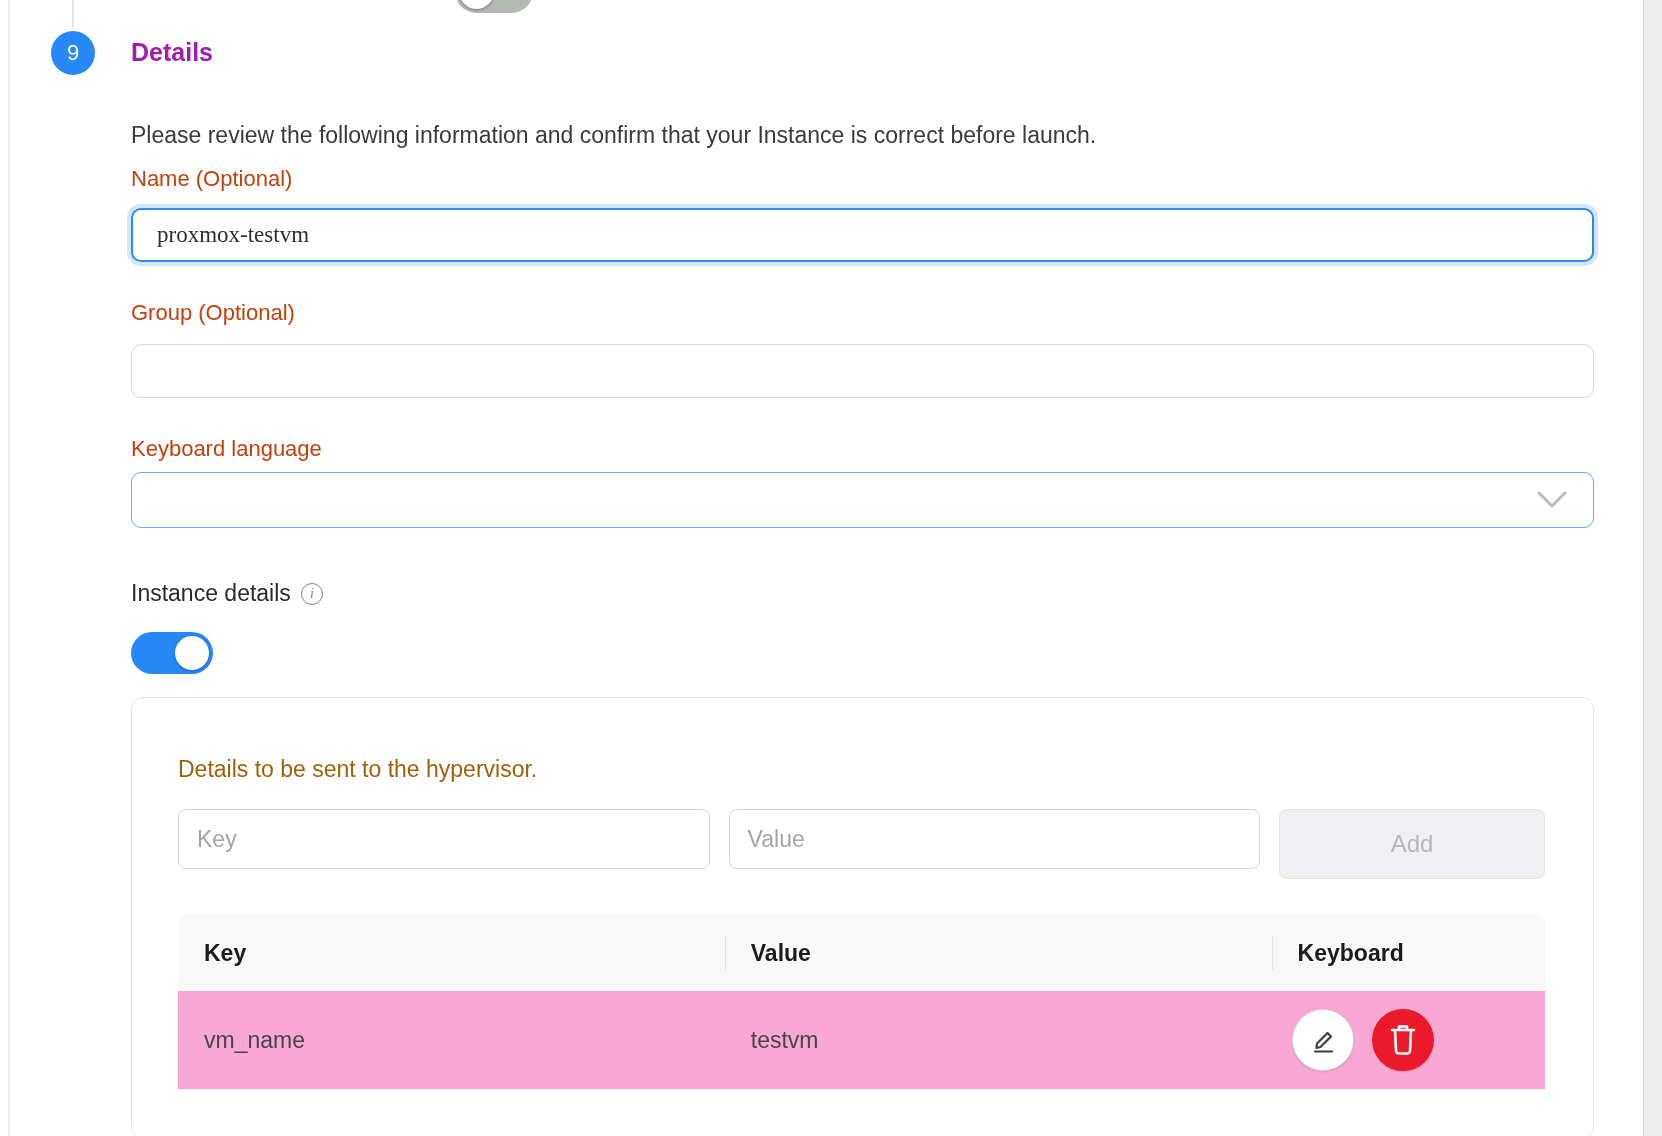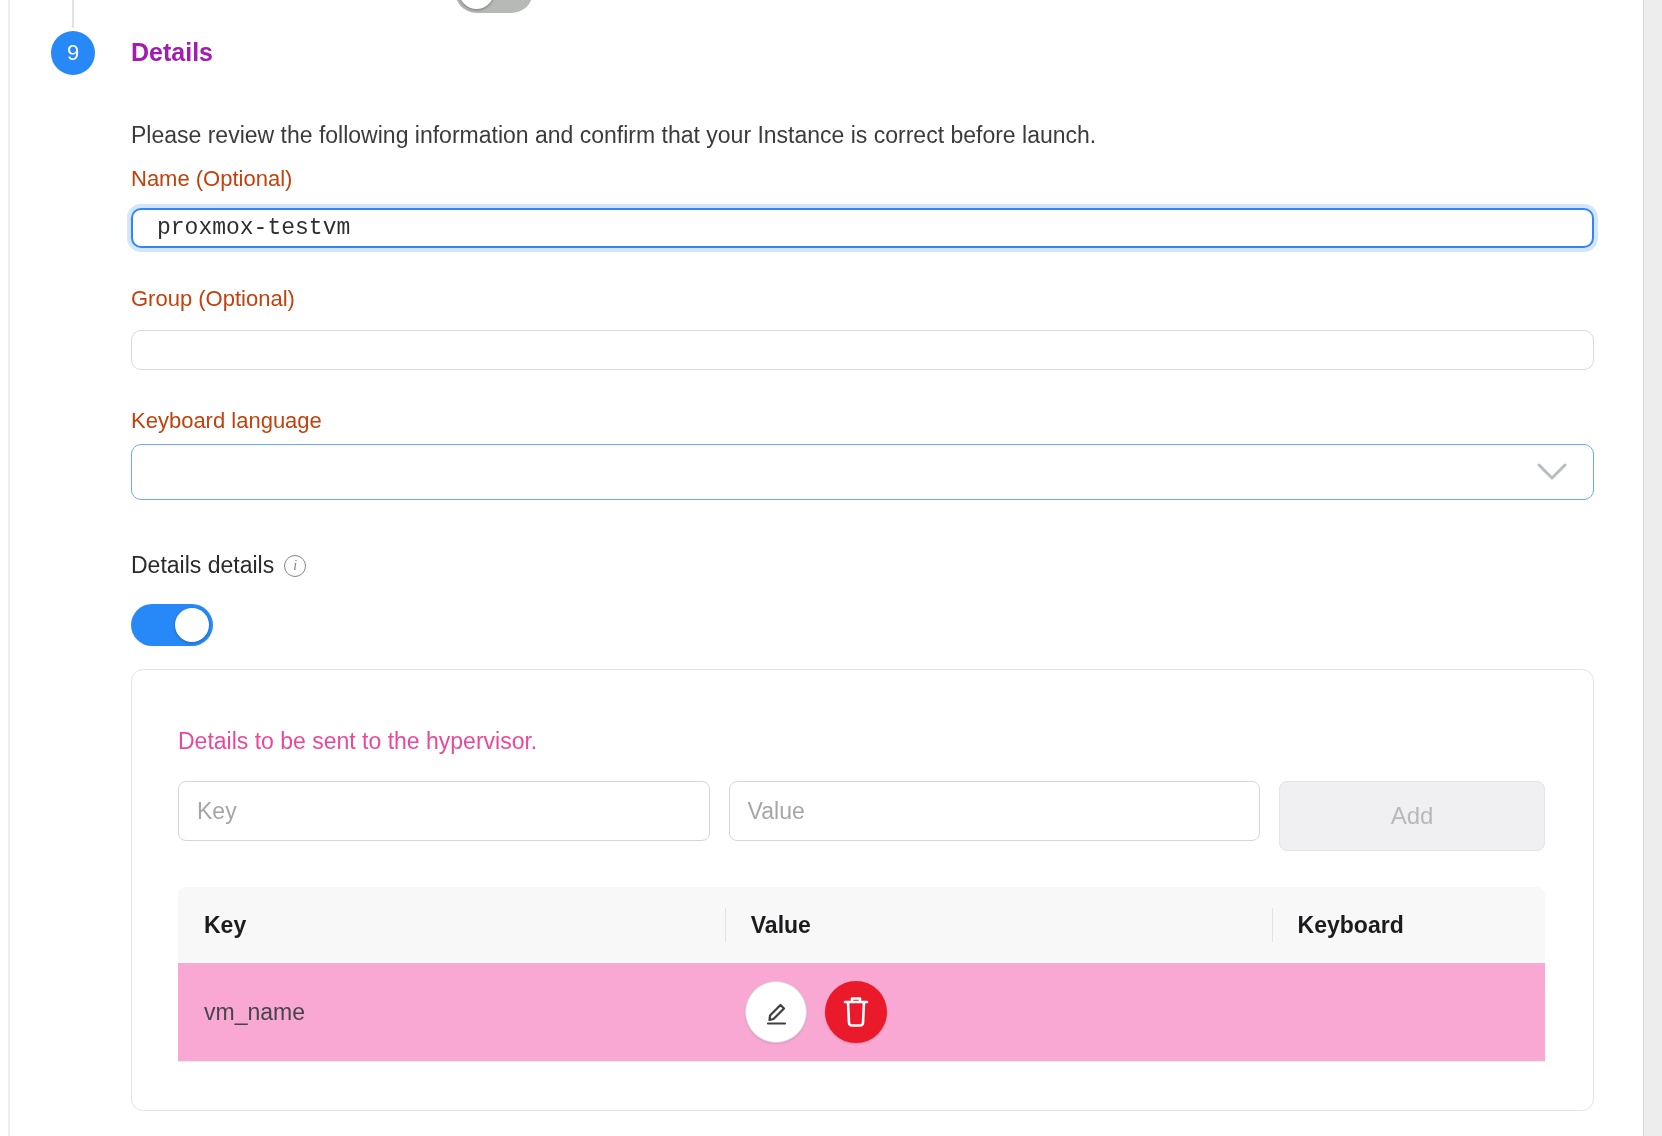--- a/index.html
+++ b/index.html
@@ -19,38 +19,38 @@
   
   .step-connector { position: absolute; left: 72px; top: 0; width: 2px; height: 28px; background: #e3e3e6; }
   .step-badge { position: absolute; left: 51px; top: 31px; width: 44px; height: 44px; border-radius: 50%; background: #2788f7; color: #fff; font-size: 22px; display: flex; align-items: center; justify-content: center; }
   .page-title { position: absolute; left: 131px; top: 38px; font-size: 25px; font-weight: bold; color: #a21caf; }
 
   
   .content { position: absolute; left: 131px; top: 120px; width: 1463px; }
   .intro { font-size: 23px; line-height: 30px; color: #3b3b3d; margin-bottom: 12px; }
   .field-label { display: block; font-size: 22px; line-height: 30px; color: #c2410c; margin-top: 14px; }
   .field-label.gap-lg { margin-top: 36px; }
-  .text-input { display: block; width: 100%; height: 40px; margin-top: 14px; border: 1.5px solid #d9d9dc; border-radius: 10px; font-size: 23px; color: #2f2f31; padding: 0 24px; background: #fff; outline: none; font-family: Liberation Mono, monospace; }
+  .text-input { display: block; width: 100%; height: 54px; margin-top: 14px; border: 1.5px solid #d9d9dc; border-radius: 10px; font-size: 23px; color: #2f2f31; padding: 0 24px; background: #fff; outline: none; font-family: Liberation Serif, serif; }
   .text-input.focused { border: 2px solid #2f86f6; box-shadow: 0 0 0 4px rgba(59,140,247,.22); }
   .text-input.group-input { margin-top: 16px; }
 
   .select-box { position: relative; width: 100%; height: 56px; margin-top: 8px; border: 1.5px solid #6aa9f8; border-radius: 10px; background: #fff; cursor: pointer; }
   .select-box .chevron { position: absolute; right: 26px; top: 50%; transform: translateY(-50%); width: 30px; height: 18px; }
 
   .external-row { display: flex; align-items: center; gap: 10px; margin-top: 52px; }
   .external-label { font-size: 23px; color: #2a2a2c; }
   .info-icon { width: 22px; height: 22px; border: 1.5px solid #86868a; border-radius: 50%; color: #86868a; font-size: 14px; display: flex; align-items: center; justify-content: center; font-family: "Liberation Serif", serif; font-style: italic; }
 
   .toggle { position: relative; width: 82px; height: 42px; border-radius: 21px; margin-top: 25px; background: #2788f7; cursor: pointer; }
   .toggle .knob { position: absolute; top: 4px; width: 34px; height: 34px; border-radius: 50%; background: #fff; box-shadow: 0 1px 3px rgba(0,0,0,.25); }
   .toggle.on .knob { right: 4px; }
 
   
   .panel { margin-top: 23px; width: 100%; border: 1.5px solid #e4e4e7; border-radius: 12px; background: #fff; padding: 56px 48px 48px 46px; }
-  .panel-desc { font-size: 23px; line-height: 30px; color: #ec4899; margin-bottom: 25px; }
+  .panel-desc { font-size: 23px; line-height: 30px; color: #a16207; margin-bottom: 25px; }
 
   .kv-row { display: grid; grid-template-columns: 2fr 2fr 1fr; gap: 19px; margin-bottom: 36px; }
   .kv-input { height: 60px; border: 1.5px solid #d6d6d9; border-radius: 8px; font-size: 23px; color: #2f2f31; padding: 0 18px; outline: none; background: #fff; font-family: inherit; }
   .kv-input::placeholder { color: #a6a6aa; opacity: 1; }
   .add-btn { height: 70px; border: 1px solid #e2e2e5; border-radius: 8px; background: #f0f0f2; color: #b7b7bc; font-size: 24px; font-family: inherit; cursor: default; }
 
   .kv-table { width: 100%; }
   .table-header { display: grid; grid-template-columns: 2fr 2fr 1fr; height: 76px; background: #f8f8f9; border-radius: 8px 8px 0 0; align-items: center; }
   .th { position: relative; font-size: 23px; font-weight: bold; color: #1c1c1e; padding-left: 26px; height: 100%; display: flex; align-items: center; }
   .th .col-sep { position: absolute; left: 0; top: 50%; transform: translateY(-50%); width: 1px; height: 34px; background: #e3e3e6; }
@@ -91,21 +91,21 @@
     <input class="text-input group-input" type="text" value="" style="">
 
     <label class="field-label gap-lg">Keyboard language</label>
     <div class="select-box">
       <svg class="chevron" viewBox="0 0 30 18">
         <polyline points="2,2 15,15 28,2" fill="none" stroke="#b9bcc0" stroke-width="3" stroke-linecap="round" stroke-linejoin="round"></polyline>
       </svg>
     </div>
 
     <div class="external-row">
-      <span class="external-label">Details details</span>
+      <span class="external-label">Instance details</span>
       <span class="info-icon">i</span>
     </div>
 
     <div class="toggle on">
       <span class="knob"></span>
     </div>
 
     <div class="panel">
       <p class="panel-desc">Details to be sent to the hypervisor.</p>
 
@@ -125,20 +125,21 @@
             <span>Value</span>
           </div>
           <div class="th">
             <span class="col-sep"></span>
             <span>Keyboard</span>
           </div>
         </div>
 
         <div class="table-row">
           <div class="td">vm_name</div>
+          <div class="td">testvm</div>
           <div class="td actions">
             <button class="icon-btn edit-btn">
               <svg width="30" height="30" viewBox="0 0 30 30">
                 <path d="M9 18.5 L19.5 8 L23 11.5 L12.5 22 L8.5 23 Z" fill="none" stroke="#3f3f42" stroke-width="2.2" stroke-linejoin="round"></path>
                 <line x1="7" y1="26.5" x2="24" y2="26.5" stroke="#3f3f42" stroke-width="2.2" stroke-linecap="round"></line>
               </svg>
             </button>
             <button class="icon-btn delete-btn">
               <svg width="32" height="34" viewBox="0 0 32 34">
                 <path d="M12 6 L12 3.5 L20 3.5 L20 6" fill="none" stroke="#ffffff" stroke-width="2.6" stroke-linejoin="round"></path>

